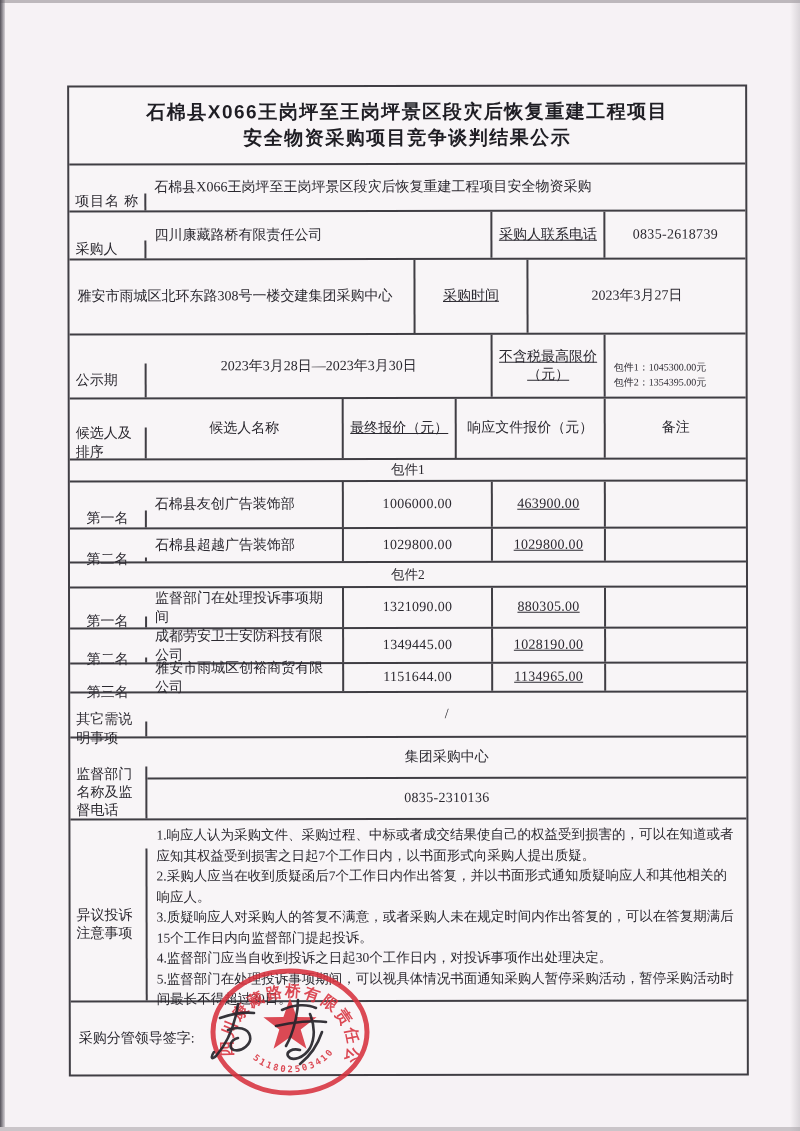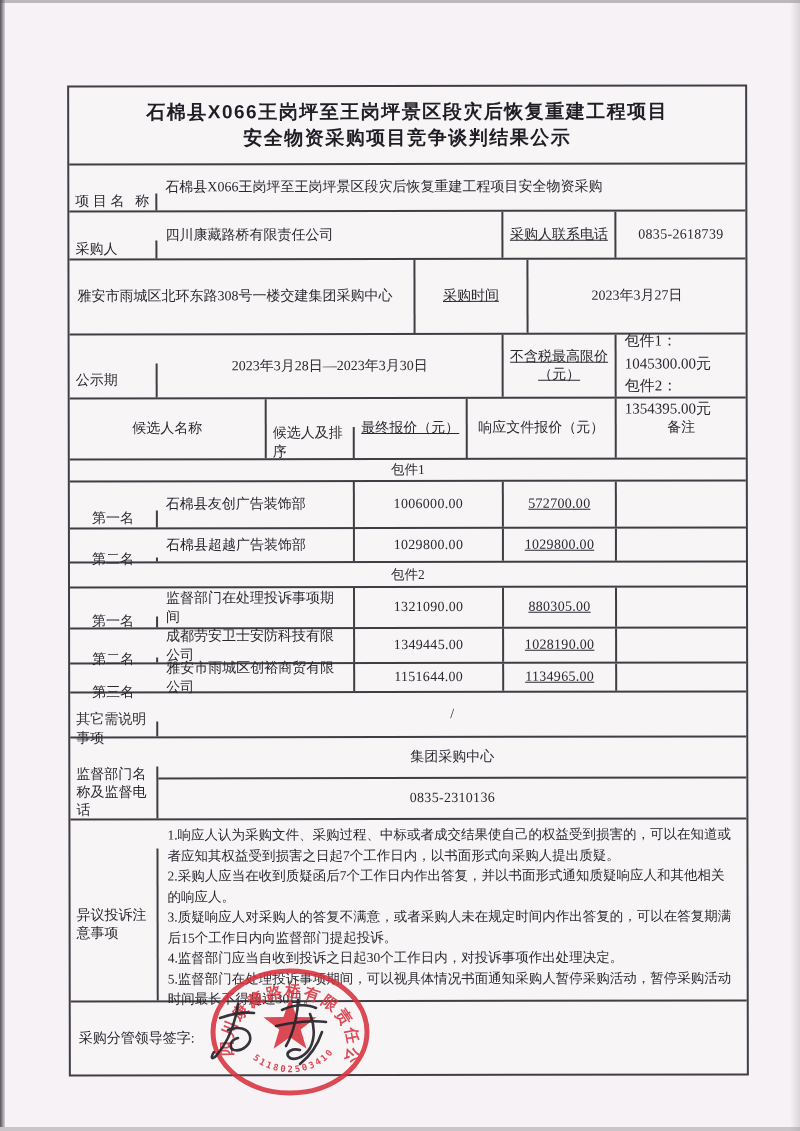--- a/index.html
+++ b/index.html
@@ -29,33 +29,33 @@
     position:absolute;left:68px;top:85px;width:680px;
     border:2px solid var(--line);
     background:#f8f5f7;
     transform:rotate(-0.1deg);
   }
   .r{display:flex;border-bottom:2px solid var(--line);}
   .r:last-child{border-bottom:none;}
   .c{border-right:2px solid var(--line);display:flex;flex-direction:column;
      justify-content:center;font-size:14px;line-height:1.3;}
   .c:last-child{border-right:none;}
-  .w1{width:88px;margin-top:28px;} .w2{width:197px;} .w3{width:149px;} .w4{width:113px;text-decoration:underline;}
+  .w1{width:77px;margin-top:28px;} .w2{width:197px;} .w3{width:149px;} .w4{width:113px;text-decoration:underline;}
   .w5{flex:1;} .w23{width:346px;} .w25{flex:1;}
   .lab{padding:2px 6px;}
   .lab-just{text-align:justify;text-align-last:justify;}
   .val-left{padding:2px 8px;align-items:flex-start;}
   .cen{align-items:center;text-align:center;}
   .title-row{height:78px;flex-direction:column;align-items:center;justify-content:center;}
   .title-line{font-family:"Liberation Sans","DejaVu Sans",sans-serif;
     font-weight:bold;font-size:19px;letter-spacing:1.5px;color:#1f1e24;line-height:1.38;}
   .band{height:100%;width:100%;display:flex;align-items:center;justify-content:center;
     font-size:13.5px;}
   .num{font-size:14px;letter-spacing:.3px;}
-  .maxp{font-size:15px;line-height:1.5;padding:20px 4px 2px 8px;align-items:flex-start;}
+  .maxp{font-size:10px;line-height:1.5;padding:20px 4px 2px 8px;align-items:flex-start;}
   .sub2{display:flex;flex-direction:column;height:100%;}
   .sub2 > div{flex:1;display:flex;align-items:center;justify-content:center;font-size:14px;}
   .sub2 > div:first-child{border-bottom:2px solid var(--line);}
   .notice{justify-content:flex-start;padding:5px 9px;font-size:13.5px;line-height:20.5px;}
   .notice p{margin:0;}
   .sign-row{height:72px;}
   .sign-cell{width:100%;display:flex;align-items:center;padding-left:8px;font-size:14px;}
 
   
   .stamp{position:absolute;left:190px;top:952px;width:200px;height:160px;
@@ -100,36 +100,36 @@
     <div class="c w1 lab">公示期</div>
     <div class="c w23 cen">2023年3月28日—2023年3月30日</div>
     <div class="c w4 cen" style="padding:0 4px">不含税最高限价（元）</div>
     <div class="c w5 maxp">
       <div>包件1：1045300.00元</div>
       <div>包件2：1354395.00元</div>
     </div>
   </div>
 
   <div class="r" style="height:61px">
+    <div class="c w1 lab">候选人及排序</div>
     <div class="c w2 cen">候选人名称</div>
-    <div class="c w1 lab">候选人及排序</div>
     <div class="c w4 cen">最终报价（元）</div>
     <div class="c w3 cen">响应文件报价（元）</div>
     <div class="c w5 cen">备注</div>
   </div>
 
   <div class="r" style="height:22px">
     <div class="band">包件1</div>
   </div>
 
   <div class="r" style="height:47px">
     <div class="c w1 cen">第一名</div>
     <div class="c w2 val-left">石棉县友创广告装饰部</div>
     <div class="c w3 cen num">1006000.00</div>
-    <div class="c w4 cen num">572700.00</div>
+    <div class="c w4 cen num">463900.00</div>
     <div class="c w5 cen"></div>
   </div>
   <div class="r" style="height:34px">
     <div class="c w1 cen">第二名</div>
     <div class="c w2 val-left">石棉县超越广告装饰部</div>
     <div class="c w3 cen num">1029800.00</div>
     <div class="c w4 cen num">1029800.00</div>
     <div class="c w5 cen"></div>
   </div>
 

